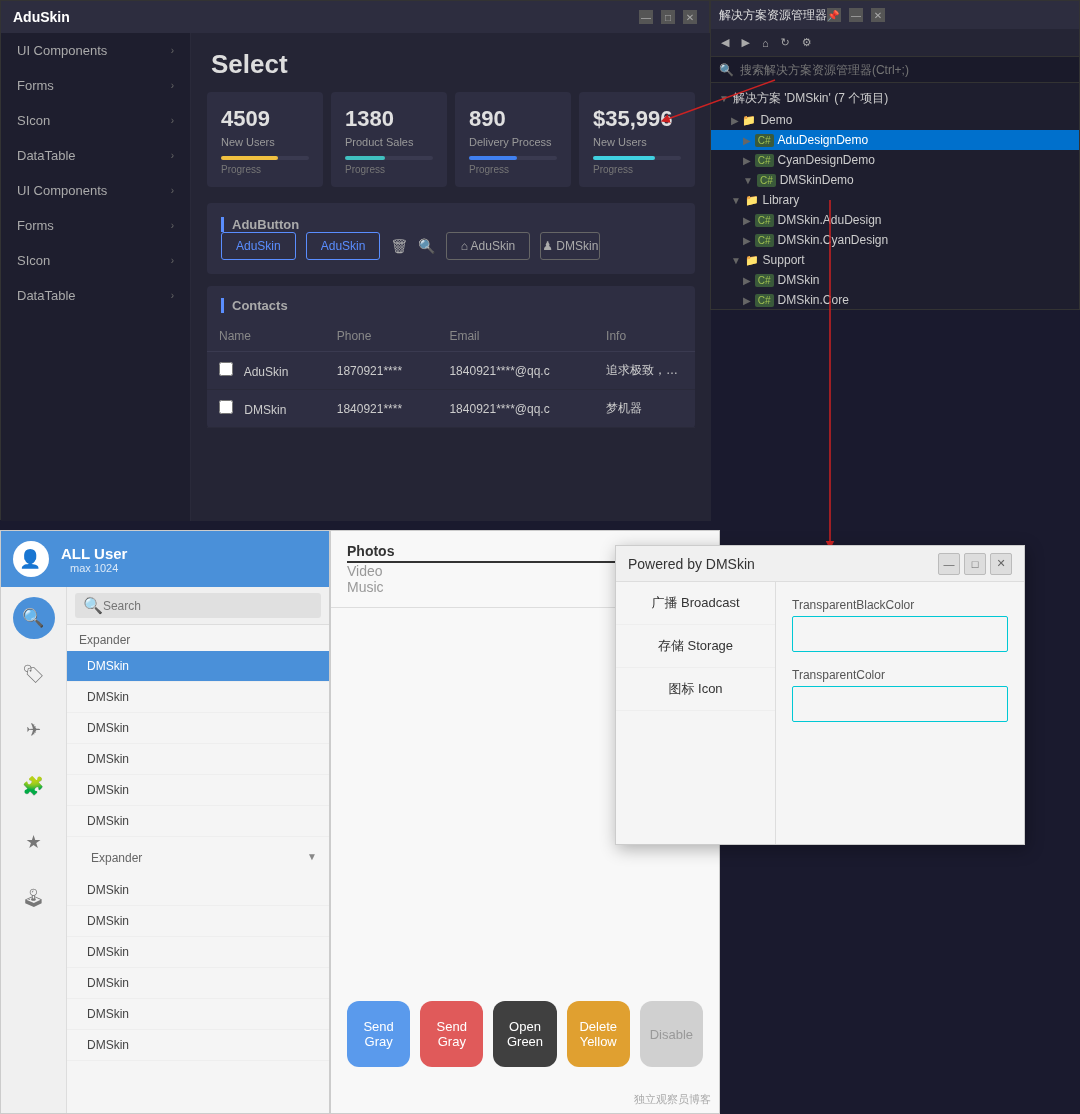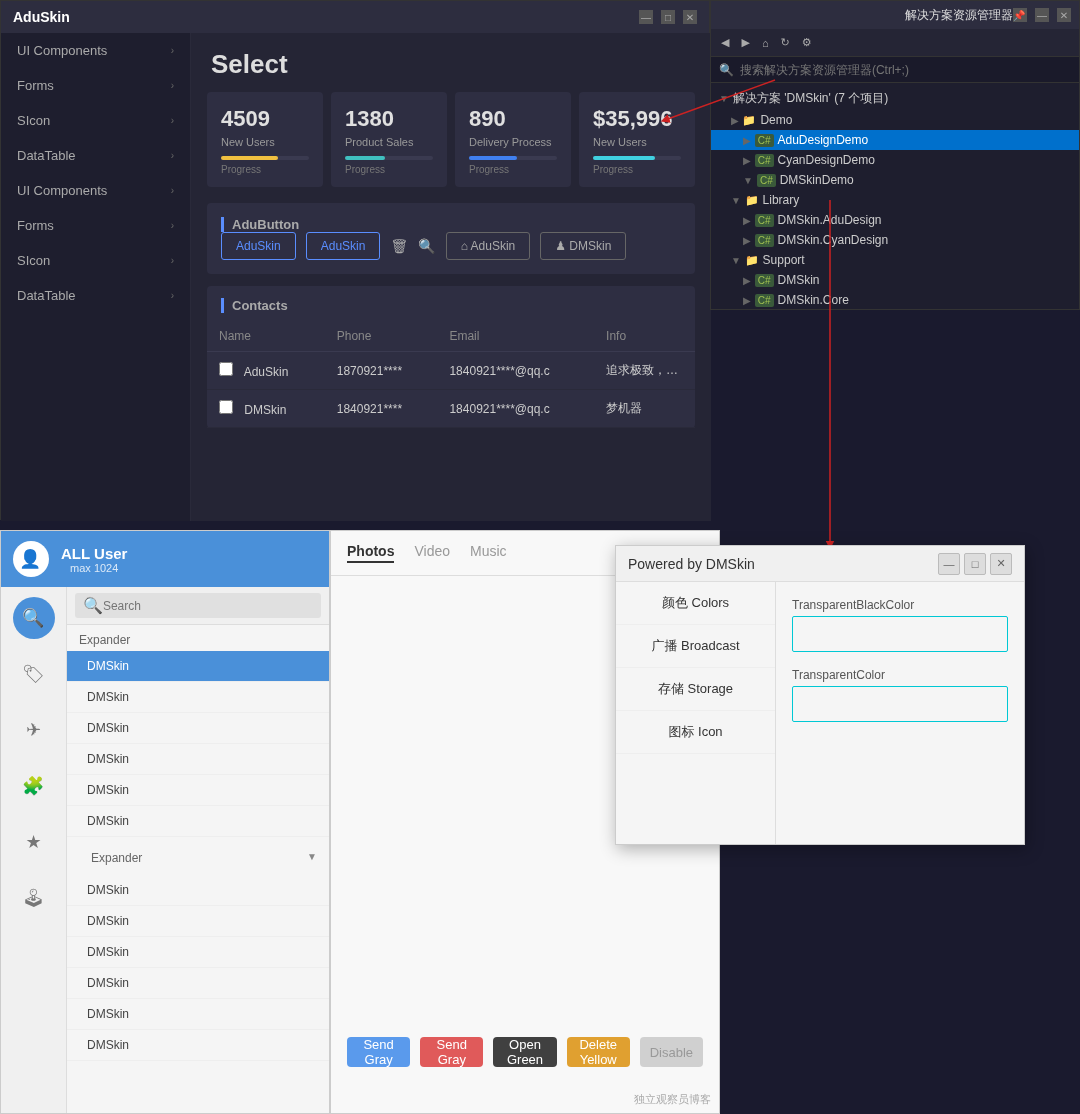--- a/index.html
+++ b/index.html
@@ -65,42 +65,42 @@
     }
     .button-row { display: flex; gap: 10px; align-items: center; flex-wrap: wrap; }
     .btn-adubutton {
       padding: 6px 14px; border-radius: 3px; font-size: 12px; cursor: pointer; border: 1px solid transparent;
     }
     .btn-outline-blue { background: transparent; border-color: #5a8eff; color: #5a8eff; }
     .btn-outline-blue2 { background: transparent; border-color: #5a8eff; color: #5a8eff; }
     .btn-icon { background: transparent; border: none; color: #aaa; font-size: 14px; cursor: pointer; }
     .btn-icon2 { background: transparent; border: none; color: #aaa; font-size: 14px; cursor: pointer; }
     .btn-house { background: transparent; border: 1px solid #666; color: #aaa; padding: 6px 14px; border-radius: 3px; font-size: 12px; }
-    .btn-person { background: transparent; border: 1px solid #666; color: #aaa; padding: 6px 14px; border-radius: 3px; font-size: 12px; }
+    .btn-person { background: transparent; border: 1px solid #666; color: #aaa; padding: 6px 1px; border-radius: 3px; font-size: 12px; }
 
     
     .contacts-card {
       background: #2e2e42; margin: 0 16px; border-radius: 4px; padding: 0;
     }
     .contacts-header { padding: 12px 14px 8px; }
     .contacts-title { font-size: 13px; font-weight: 600; color: #aaa; border-left: 3px solid #5a8eff; padding-left: 8px; }
     .contacts-table { width: 100%; border-collapse: collapse; }
     .contacts-table th { text-align: left; padding: 8px 12px; font-size: 12px; color: #888; font-weight: 500; border-bottom: 1px solid #3a3a50; }
     .contacts-table td { padding: 10px 12px; font-size: 12px; color: #ccc; border-bottom: 1px solid #2a2a3a; }
     .contacts-table td:last-child { max-width: 80px; overflow: hidden; text-overflow: ellipsis; white-space: nowrap; }
     .table-checkbox { width: 14px; height: 14px; margin-right: 8px; }
 
     
     .right-panel {
       position: absolute; top: 0; right: 0; width: 370px; height: 310px;
       background: #1e1e2e; border: 1px solid #333;
     }
     .right-titlebar {
       background: #2d2d3f; height: 28px; display: flex; align-items: center; padding: 0 8px;
-      justify-content: flex-end;
+      justify-content: flex-start;
     }
     .right-titlebar .title { color: #ddd; font-size: 12px; }
     .right-toolbar { background: #252535; height: 28px; display: flex; align-items: center; padding: 0 6px; gap: 4px; border-bottom: 1px solid #333; }
     .right-toolbar-btn { background: transparent; border: none; color: #aaa; font-size: 11px; cursor: pointer; padding: 2px 4px; }
     .search-bar { background: #1a1a2a; height: 26px; display: flex; align-items: center; padding: 0 8px; gap: 6px; border-bottom: 1px solid #333; }
     .search-input { background: transparent; border: none; color: #aaa; font-size: 12px; flex: 1; outline: none; }
     .search-icon { color: #666; font-size: 12px; }
     .tree-view { padding: 4px 0; }
     .tree-node { display: flex; align-items: center; padding: 3px 8px; font-size: 12px; color: #ccc; cursor: pointer; }
     .tree-node.selected { background: #0070cc; color: #fff; }
@@ -152,26 +152,26 @@
     }
     .list-item.selected { background: #4a90d9; color: #fff; }
     .expander-row { display: flex; align-items: center; justify-content: space-between; padding: 6px 12px; }
     .expander-chevron { font-size: 10px; color: #888; }
 
     
     .bottom-center {
       position: absolute; top: 530px; left: 330px; width: 390px; height: 584px;
       background: #f8f8f8; border: 1px solid #ccc;
     }
-    .media-tabs { display: flex; gap: 20px; padding: 12px 16px; border-bottom: 1px solid #ddd; }
+    .media-tabs { display: flex; padding: 12px 16px; border-bottom: 1px solid #ddd; flex-direction: column; }
     .media-tab { font-size: 14px; color: #999; cursor: pointer; }
     .media-tab.active { color: #333; font-weight: 600; border-bottom: 2px solid #333; padding-bottom: 2px; }
 
     .action-buttons { display: flex; gap: 10px; padding: 16px; position: absolute; bottom: 30px; left: 0; right: 0; }
-    .action-btn { flex: 1; padding: 0 8px; border: none; border-radius: 4px; font-size: 13px; font-weight: 500; cursor: pointer; color: #fff; }
+    .action-btn { flex: 1; padding: 18px 8px; border: none; border-radius: 12px; font-size: 13px; font-weight: 500; cursor: pointer; color: #fff; }
     .btn-gray1 { background: #5a9aec; }
     .btn-gray2 { background: #e05a5a; }
     .btn-green { background: #404040; }
     .btn-yellow { background: #e0a030; }
     .btn-disabled { background: #d0d0d0; color: #999; }
 
     .watermark { position: absolute; bottom: 6px; right: 8px; font-size: 11px; color: #aaa; }
 
     
     .dmskin-window {
@@ -493,21 +493,20 @@
   <div class="dmskin-titlebar">
     <span class="dmskin-title">Powered by DMSkin</span>
     <div class="dmskin-controls">
       <button class="dmskin-ctrl">—</button>
       <button class="dmskin-ctrl">□</button>
       <button class="dmskin-ctrl">✕</button>
     </div>
   </div>
   <div class="dmskin-body">
     <div class="dmskin-left">
-      <div class="dmskin-menu-item">颜色 Colors</div>
       <div class="dmskin-menu-item">广播 Broadcast</div>
       <div class="dmskin-menu-item">存储 Storage</div>
       <div class="dmskin-menu-item">图标 Icon</div>
     </div>
     <div class="dmskin-right">
       <div>
         <div class="color-label">TransparentBlackColor</div>
         <div class="color-box" style="border-color: #00c8d4;"></div>
       </div>
       <div>

